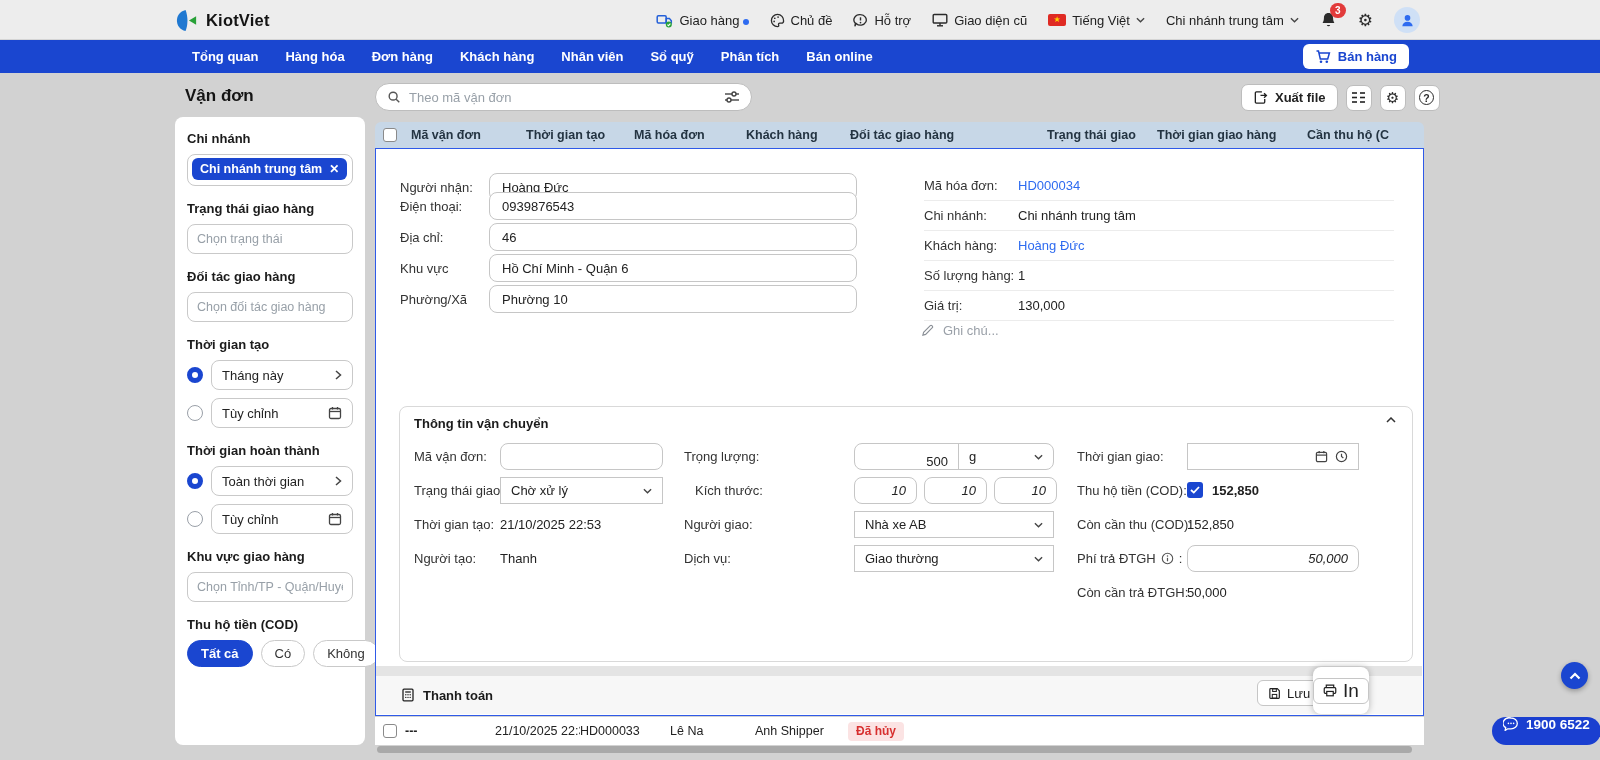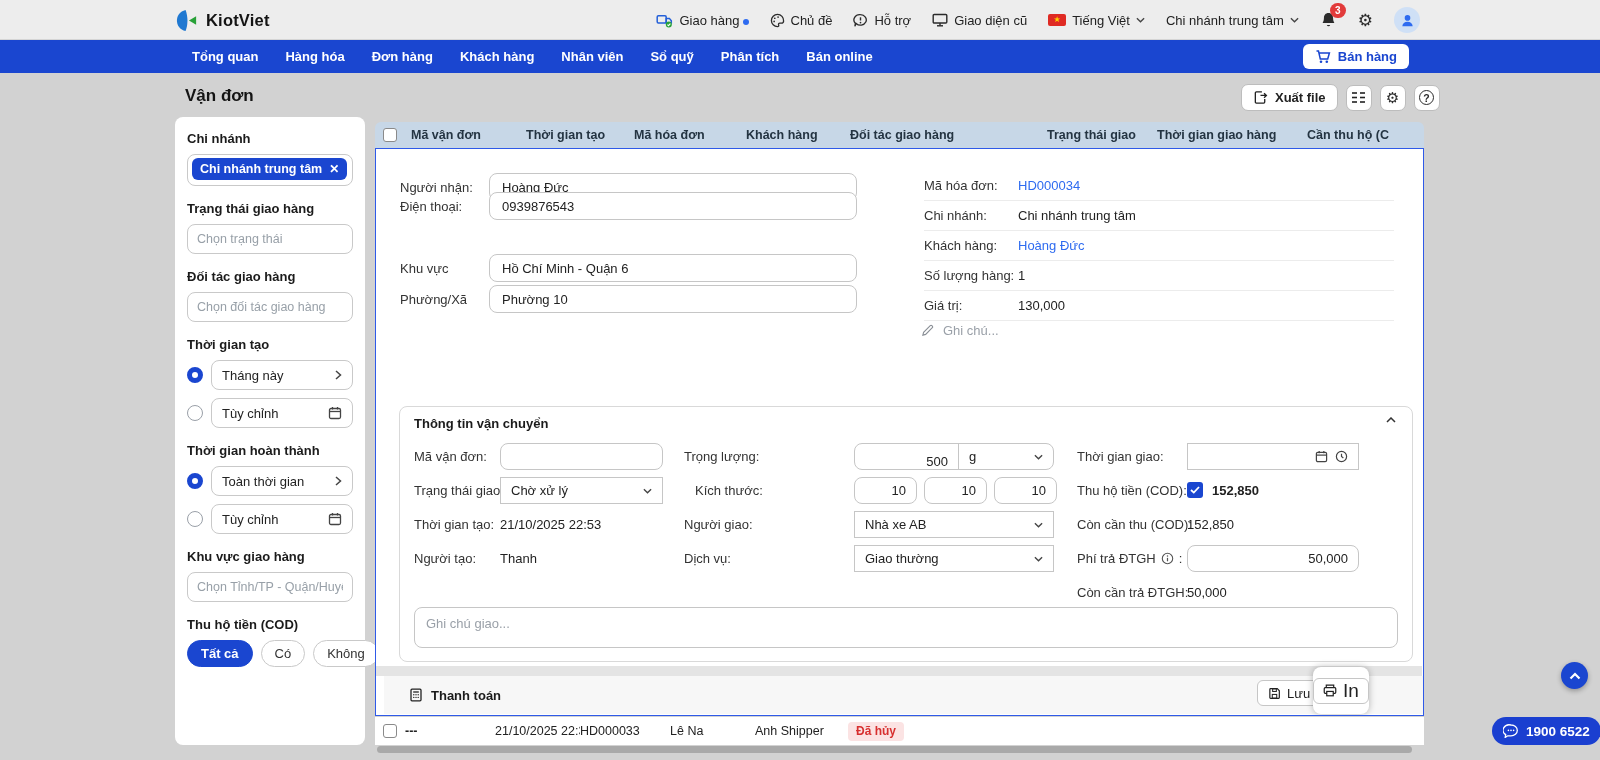--- a/index.html
+++ b/index.html
@@ -69,45 +69,45 @@
   .inv-row { display:flex; height:30px; align-items:center; border-bottom:1px solid #ececec; font-size:13px; }
   .inv-label { width:94px; color:#333; flex:none; }
   .inv-value { color:#222; }
   .link { color:#2e6bf0; cursor:pointer; }
   .note-row { position:absolute; left:545px; top:174px; display:flex; gap:9px; color:#9aa0a8; font-size:13px; align-items:center; cursor:text; }
 
   .ship-card { position:absolute; left:23px; top:257px; width:1014px; height:256px; border:1px solid #d9d9d9; border-radius:8px; }
   .ship-title { position:absolute; left:14px; top:9px; font-size:13px; font-weight:bold; color:#1b1b1b; }
   .sh-label { position:absolute; font-size:13px; color:#333; height:27px; line-height:27px; white-space:nowrap; }
   .sh-value { position:absolute; font-size:13px; color:#222; height:27px; line-height:27px; white-space:nowrap; }
-  .sh-input { position:absolute; height:27px; border:1px solid #c6c6c6; border-radius:8px; font-size:13px; color:#222; padding:0 10px; font-family:"Liberation Sans",sans-serif; }
+  .sh-input { position:absolute; height:27px; border:1px solid #c6c6c6; border-radius:8px; font-size:13px; color:#222; padding:0 10px; font-family:"Liberation Sans",sans-serif;font-style:italic; }
   .sh-select { position:absolute; height:27px; border:1px solid #c6c6c6; border-radius:0; display:flex; align-items:center; justify-content:space-between; padding:0 10px; font-size:13px; color:#222; cursor:pointer; background:#fff; }
   .wgroup { position:absolute; height:27px; border:1px solid #c6c6c6; border-radius:8px; display:flex; align-items:center; }
   .wgroup .wnum { width:103px; text-align:right; padding-right:10px; font-size:13px; color:#222; border:none; outline:none; background:transparent; font-family:"Liberation Sans",sans-serif; }
   .wgroup .wunit { width:95px; border-left:1px solid #c6c6c6; height:100%; display:flex; align-items:center; justify-content:space-between; padding:0 10px; font-size:13px; color:#222; cursor:pointer; }
   .chkbox-on { width:16px; height:16px; background:#1a46d0; border-radius:3px; display:flex; align-items:center; justify-content:center; cursor:pointer; }
   .ship-note { position:absolute; left:14px; top:200px; width:984px; height:41px; border:1px solid #c6c6c6; border-radius:8px; padding:8px 11px; font-size:13px; color:#333; resize:none; font-family:"Liberation Sans",sans-serif; }
   .ship-note::placeholder { color:#9aa0a8; }
 
   .sep-strip { position:absolute; left:0; top:517px; width:1046px; height:10px; background:#e4e4e4; }
-  .panel-footer { position:absolute; left:8px; top:527px; width:1046px; height:38px; background:#f7f7f7; display:flex; align-items:center; }
+  .panel-footer { position:absolute; left:0; top:527px; width:1046px; height:38px; background:#f7f7f7; display:flex; align-items:center; }
   .pay-label { display:flex; align-items:center; gap:8px; margin-left:25px; font-size:13px; font-weight:bold; color:#1b1b1b; cursor:pointer; }
   .save-btn { position:absolute; left:881px; top:531px; height:26px; border:1px solid #c6c6c6; background:#fff; border-radius:6px; display:flex; align-items:center; gap:6px; padding:0 10px; font-size:13px; color:#222; cursor:pointer; }
   .print-spot { position:absolute; left:937px; top:518px; width:56px; height:47px; background:#fff; border-radius:8px; box-shadow:0 0 7px rgba(0,0,0,.28); display:flex; align-items:center; justify-content:center; }
   .print-btn { height:26px; border:1px solid #c6c6c6; background:#fff; border-radius:6px; display:flex; align-items:center; gap:6px; padding:0 9px; font-size:19px; color:#222; cursor:pointer; }
 
   
   .trow { position:absolute; left:375px; top:717px; width:1049px; height:28px; background:#fff; display:flex; align-items:center; font-size:12.5px; color:#222; }
   .td { white-space:nowrap; overflow:hidden; flex:none; }
   .status-badge { background:#fbe3e3; color:#d7302f; font-size:12px; font-weight:bold; border-radius:4px; padding:2.5px 8px; display:inline-block; }
   .hscroll { position:absolute; left:377px; top:746px; width:1035px; height:7px; background:#a9a9a9; border-radius:4px; cursor:pointer; }
 
   
   .scroll-top { position:absolute; left:1561px; top:662px; width:27px; height:27px; border-radius:50%; background:#1a46d0; display:flex; align-items:center; justify-content:center; box-shadow:0 2px 5px rgba(0,0,0,.3); cursor:pointer; }
-  .hotline { position:absolute; left:1492px; top:717px; height:28px; background:#1a3fd0; border-radius:14px; color:#fff; font-weight:bold; font-size:13.5px; display:flex; align-items:center; gap:7px; padding:0 11px; cursor:pointer; white-space:nowrap; }
+  .hotline { position:absolute; left:1492px; top:717px; height:28px; background:#1a3fd0; border-radius:14px; color:#fff; font-weight:bold; font-size:13.5px; display:flex; gap:7px; padding:0 11px; cursor:pointer; white-space:nowrap; }
 </style>
 </head>
 <body>
 
 <div class="screen">
 
   <header class="topbar">
     <div class="logo">
       <svg width="25" height="25" viewBox="0 0 26 26">
           <path d="M11 2 C5 3.5 2 7.8 2 13 C2 18.2 5 22.5 11 24 C13.6 17 13.6 9 11 2 Z" fill="#1f78d1"></path>
@@ -278,20 +278,33 @@
     <div class="f-section">
       <div class="f-label">Thu hộ tiền (COD)</div>
       <div class="pills">
         <span class="pill active">Tất cả</span>
         <span class="pill">Có</span>
         <span class="pill">Không</span>
       </div>
     </div>
   </aside>
 
+  <div class="search-box">
+    <svg width="14" height="14" viewBox="0 0 16 16">
+        <circle cx="7" cy="7" r="4.5" fill="none" stroke="#555" stroke-width="1.6"></circle>
+        <line x1="10.5" y1="10.5" x2="14" y2="14" stroke="#555" stroke-width="1.6"></line>
+      </svg>
+    <input class="search-input" placeholder="Theo mã vận đơn" style="">
+    <svg width="16" height="14" viewBox="0 0 16 14">
+        <line x1="1" y1="4" x2="15" y2="4" stroke="#444" stroke-width="1.4"></line>
+        <circle cx="10" cy="4" r="2" fill="#fff" stroke="#444" stroke-width="1.4"></circle>
+        <line x1="1" y1="10" x2="15" y2="10" stroke="#444" stroke-width="1.4"></line>
+        <circle cx="5" cy="10" r="2" fill="#fff" stroke="#444" stroke-width="1.4"></circle>
+      </svg>
+  </div>
   <div class="header-actions">
     <button class="btn-export">
       <svg width="15" height="15" viewBox="0 0 16 16">
           <path d="M9.5 2 H3.6 A1.1 1.1 0 0 0 2.5 3.1 V12.9 A1.1 1.1 0 0 0 3.6 14 H11.4 A1.1 1.1 0 0 0 12.5 12.9 V9.5" fill="none" stroke="#222" stroke-width="1.4"></path>
           <path d="M8 5.8 h6.2 M11.8 3.4 L14.3 5.8 l-2.5 2.4" fill="none" stroke="#222" stroke-width="1.4"></path>
         </svg>
       <span>Xuất file</span>
     </button>
     <button class="icon-btn">
       <svg width="15" height="13" viewBox="0 0 15 13">
@@ -330,20 +343,24 @@
   <section class="detail-panel">
 
     <div class="rec-row" style="top:12px;margin-top:12px;">
       <span class="rec-label">Người nhận:</span>
       <input class="rec-input" value="Hoàng Đức" style="">
     </div>
     <div class="rec-row" style="top:43px;">
       <span class="rec-label">Điện thoại:</span>
       <input class="rec-input" value="0939876543" style="">
     </div>
+    <div class="rec-row" style="top:74px;">
+      <span class="rec-label">Địa chỉ:</span>
+      <input class="rec-input" value="46" style="">
+    </div>
     <div class="rec-row" style="top:105px;">
       <span class="rec-label">Khu vực</span>
       <input class="rec-input" value="Hồ Chí Minh - Quận 6" style="">
     </div>
     <div class="rec-row" style="top:136px;">
       <span class="rec-label">Phường/Xã</span>
       <input class="rec-input" value="Phường 10" style="">
     </div>
 
     <div class="inv-table">
@@ -452,21 +469,20 @@
             <circle cx="7" cy="7" r="5.6" fill="none" stroke="#555" stroke-width="1.2"></circle>
             <line x1="7" y1="6.3" x2="7" y2="10" stroke="#555" stroke-width="1.3"></line>
             <circle cx="7" cy="4.2" r=".8" fill="#555"></circle>
           </svg>
         <span>:</span>
       </span>
       <input class="sh-input" style="left: 787px; top: 138px; width: 172px; text-align: right;" value="50,000">
       <span class="sh-label" style="left:677px; top:172px;">Còn cần trả ĐTGH:</span>
       <span class="sh-value" style="left:787px; top:172px;">50,000</span>
 
-      <textarea class="ship-note" placeholder="Ghi chú giao..." style=""></textarea>
     </div>
 
     <div class="sep-strip"></div>
     <div class="panel-footer">
       <span class="pay-label">
         <svg width="14" height="14" viewBox="0 0 14 14">
             <rect x="2" y="1.2" width="10" height="11.6" rx="1" fill="none" stroke="#222" stroke-width="1.3"></rect>
             <line x1="4.2" y1="4" x2="9.8" y2="4" stroke="#222" stroke-width="1.3"></line>
             <circle cx="4.8" cy="6.8" r=".7" fill="#222"></circle>
             <circle cx="7" cy="6.8" r=".7" fill="#222"></circle>

